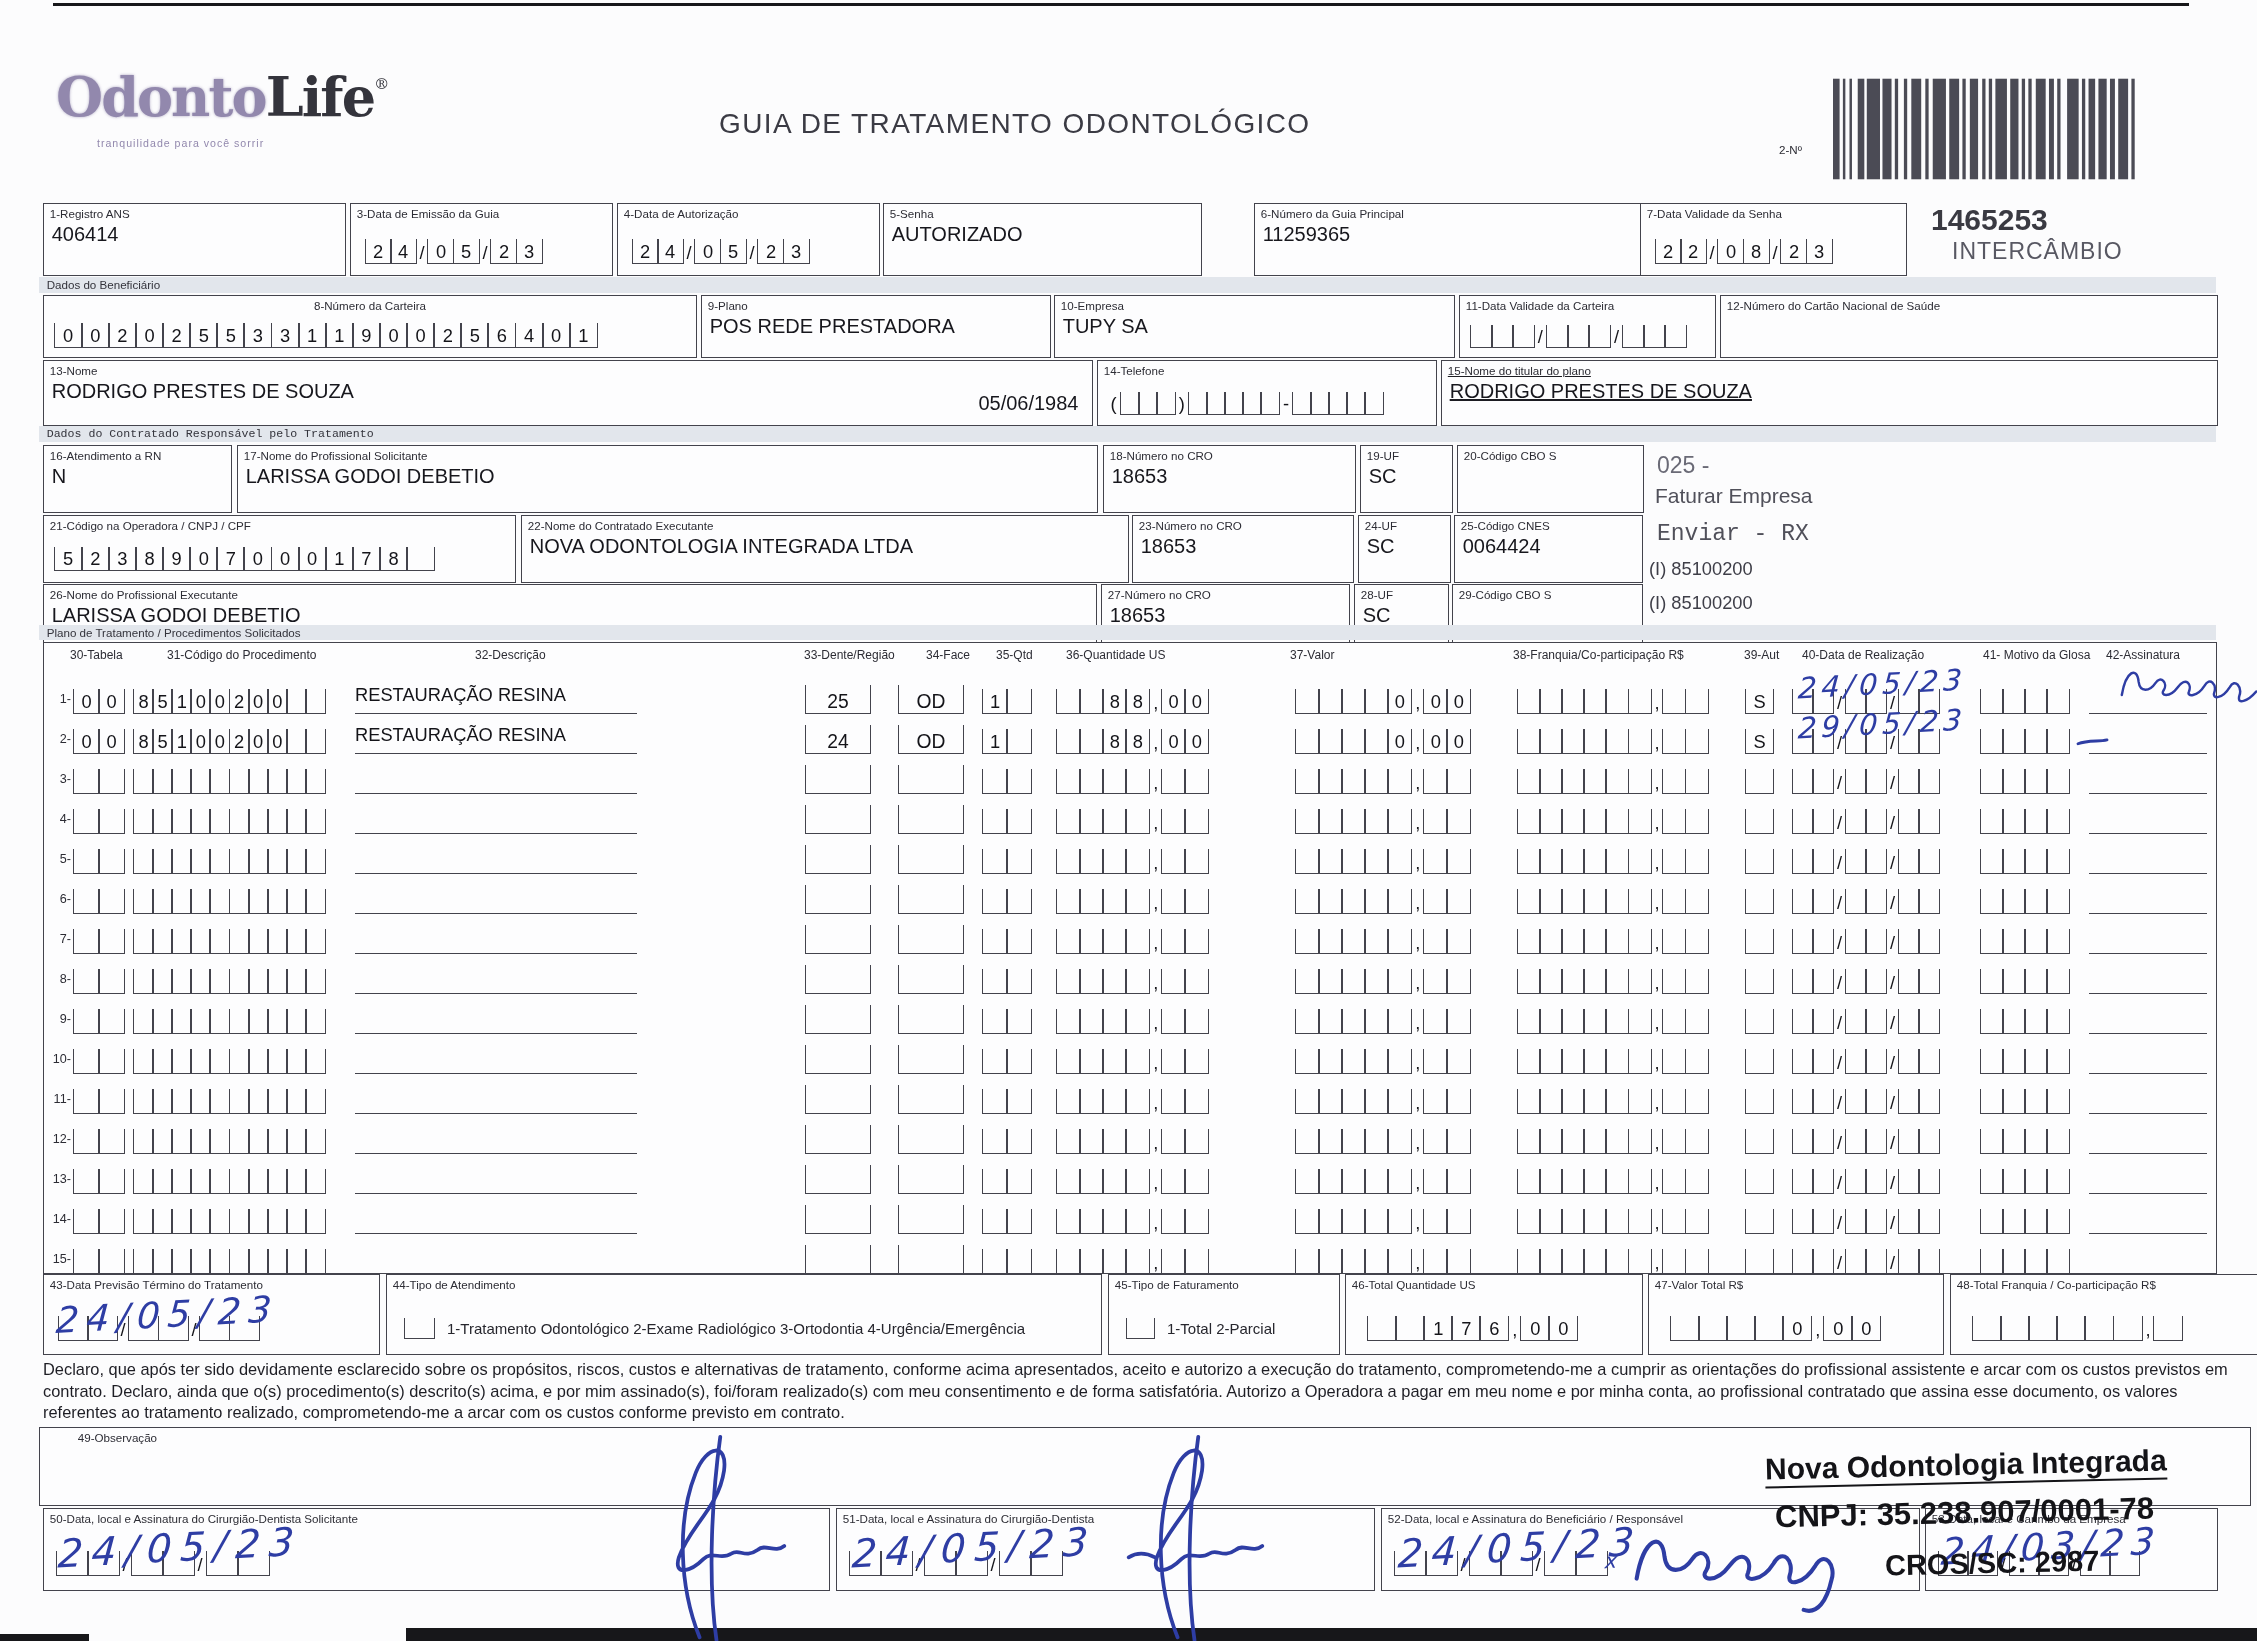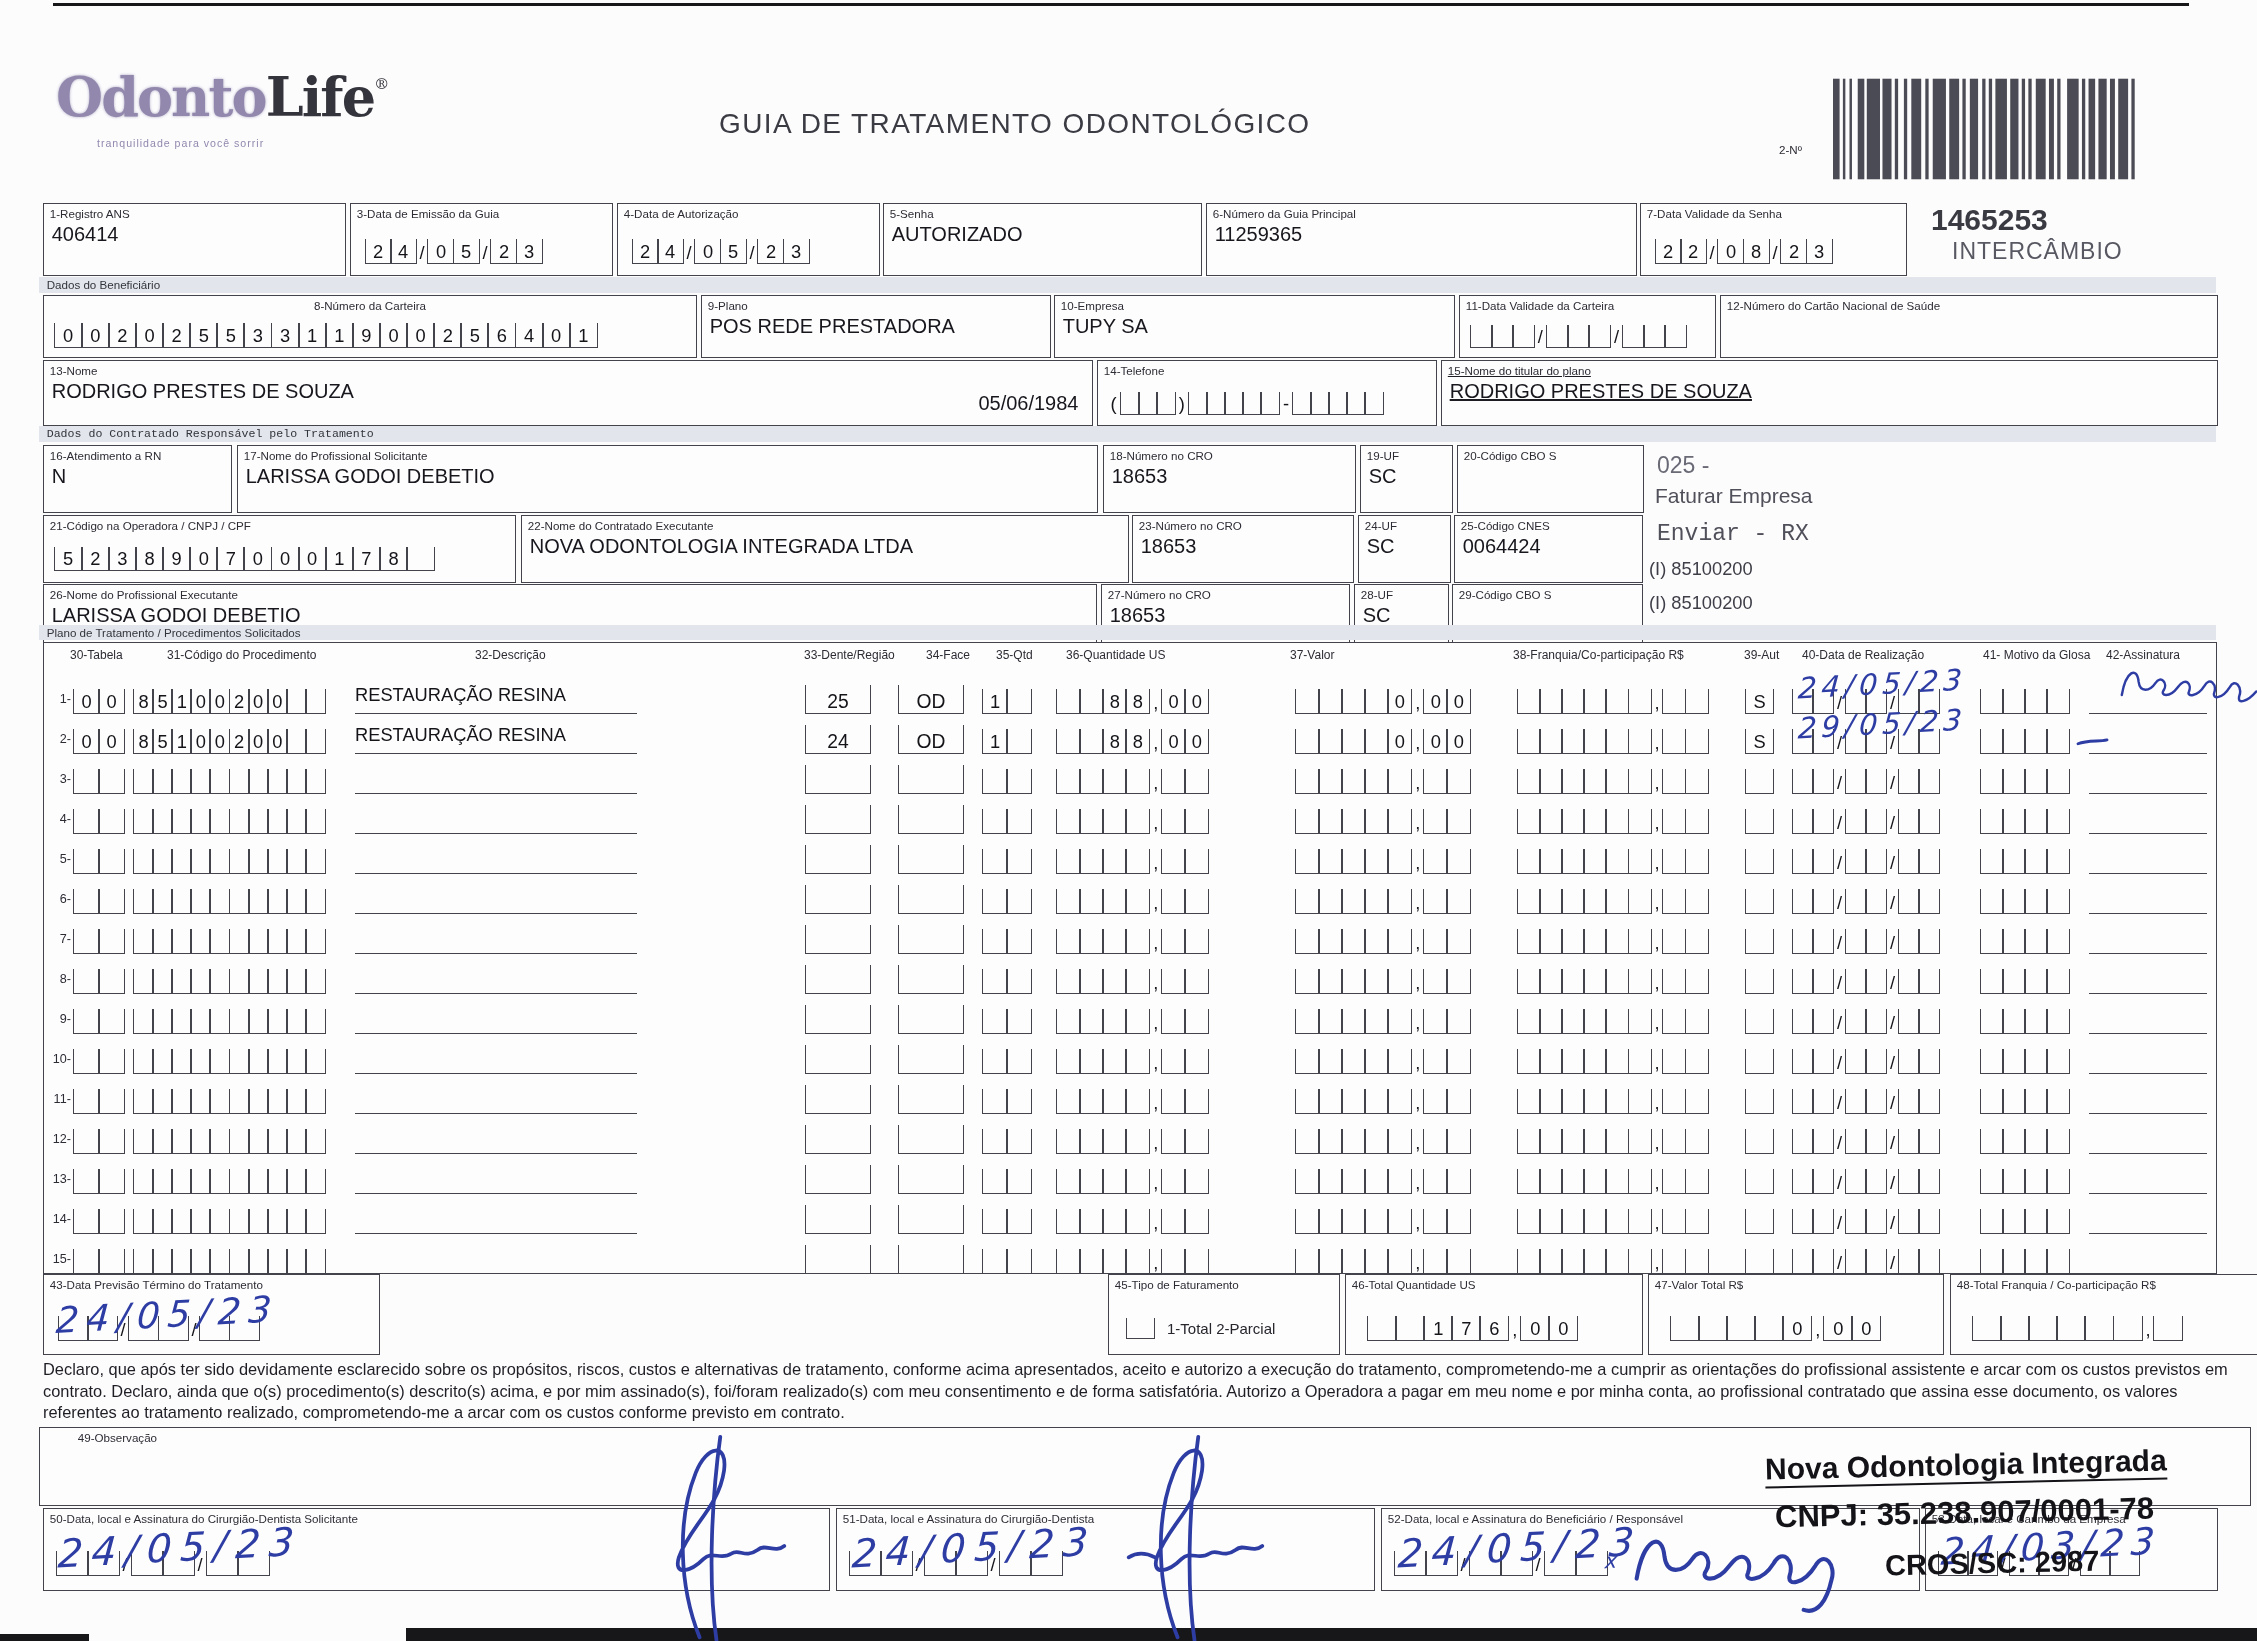--- a/index.html
+++ b/index.html
@@ -147,21 +147,21 @@
         <span class="c">5</span>
         <span class="sep">/</span>
         <span class="c">2</span>
         <span class="c">3</span>
       </div>
   </div>
   <div class="box" style="left:883px;top:203px;width:317px;height:71px;">
     <div class="lbl">5-Senha</div>
     <div class="val">AUTORIZADO</div>
   </div>
-  <div class="box" style="left:1206px;top:203px;width:429px;height:71px;">
+  <div class="box" style="left:1254px;top:203px;width:429px;height:71px;">
     <div class="lbl">6-Número da Guia Principal</div>
     <div class="val">11259365</div>
   </div>
   <div class="box" style="left:1640px;top:203px;width:265px;height:71px;">
     <div class="lbl">7-Data Validade da Senha</div>
     <div class="comb" style="left:13.5px;top:35px;--cw:27px;">
         <span class="c">2</span>
         <span class="c">2</span>
         <span class="sep">/</span>
         <span class="c">0</span>
@@ -1531,20 +1531,29 @@
         <span class="sep">/</span>
         <span class="c"></span>
         <span class="c"></span>
         <span class="sep">/</span>
         <span class="c"></span>
         <span class="c"></span>
       </div>
   </div>
   <div class="hw" style="left:56px;top:1297px;font-size:36px;letter-spacing:7.7px;">24/05/23</div>
 
+  <div class="box" style="left:386px;top:1274px;width:714px;height:79px;">
+    <div class="lbl">44-Tipo de Atendimento</div>
+    <div class="chk-line">
+      <div class="comb" style="--cw:31px;--ch:21px;">
+          <span class="c"></span>
+        </div>
+      <div class="chk-opts">1-Tratamento Odontológico  2-Exame Radiológico  3-Ortodontia  4-Urgência/Emergência</div>
+    </div>
+  </div>
   <div class="box" style="left:1108px;top:1274px;width:230px;height:79px;">
     <div class="lbl">45-Tipo de Faturamento</div>
     <div class="chk-line">
       <div class="comb" style="--cw:29px;--ch:21px;">
           <span class="c"></span>
         </div>
       <div class="chk-opts">1-Total  2-Parcial</div>
     </div>
   </div>
   <div class="box" style="left:1345px;top:1274px;width:296px;height:79px;">

